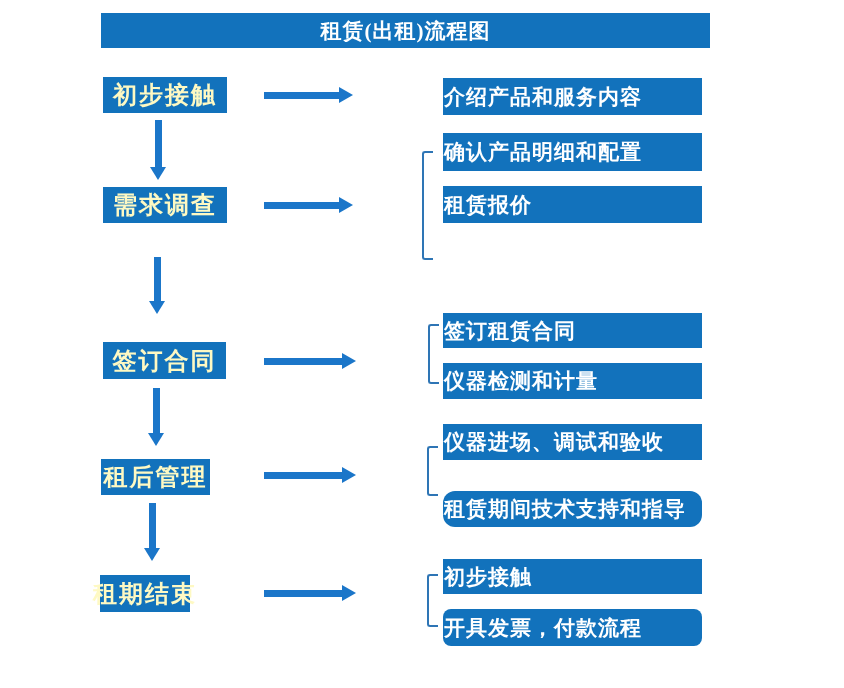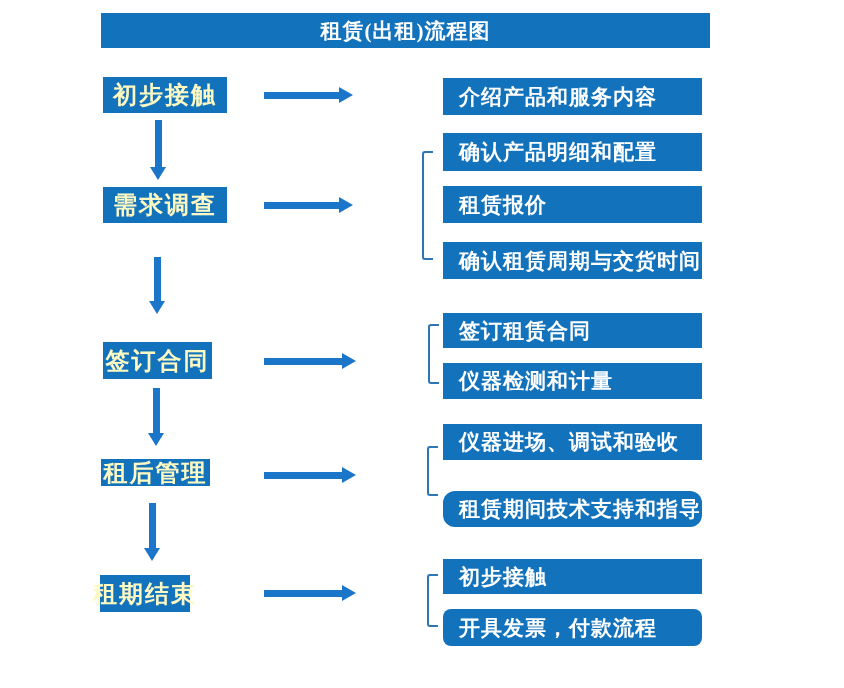--- a/index.html
+++ b/index.html
@@ -33,21 +33,21 @@
     white-space: nowrap;
   }
 
   .detail-box {
     left: 443px; width: 259px;
     background: #1272BC;
     color: #ffffff;
     font-weight: bold;
     font-size: 21px;
     display: flex; align-items: center;
-    padding-left: 16px;
+    padding-left: 1px;
     letter-spacing: 1px;
     white-space: nowrap;
   }
 
   .h-arrow { display: flex; align-items: center; height: 16px; }
   .h-arrow .shaft { flex: 1; height: 7px; background: #1B76C9; }
   .h-arrow .head {
     width: 0; height: 0;
     border-top: 8px solid transparent;
     border-bottom: 8px solid transparent;
@@ -73,22 +73,22 @@
 </style>
 </head>
 <body>
 
 <div id="canvas">
 
   <div class="abs title-bar">租赁(出租)流程图</div>
 
   <div class="abs step-box" style="left:103px; top:77px;  width:124px; height:36px;">初步接触</div>
   <div class="abs step-box" style="left:103px; top:187px; width:124px; height:36px;">需求调查</div>
-  <div class="abs step-box" style="left:103px; top:342px; width:109px; height:37px;">签订合同</div>
-  <div class="abs step-box" style="left:101px; top:459px; width:109px; height:27px;">租后管理</div>
+  <div class="abs step-box" style="left:103px; top:342px; width:123px; height:37px;">签订合同</div>
+  <div class="abs step-box" style="left:101px; top:459px; width:109px; height:36px;">租后管理</div>
   <div class="abs step-box" style="left:100px; top:575px; width:90px; height:37px;">租期结束</div>
 
   <div class="abs v-arrow" style="left:150px; top:120px; height:60px;">
     <div class="shaft"></div>
     <div class="head"></div>
   </div>
   <div class="abs v-arrow" style="left:149px; top:257px; height:57px;">
     <div class="shaft"></div>
     <div class="head"></div>
   </div>
@@ -124,21 +124,20 @@
 
   <div class="abs bracket" style="left:422px; top:151px; height:109px;"></div>
   <div class="abs bracket" style="left:428px; top:324px; height:60px;"></div>
   <div class="abs bracket" style="left:427px; top:446px; height:50px;"></div>
   <div class="abs bracket" style="left:427px; top:574px; height:53px;"></div>
 
   <div class="abs detail-box" style="top:78px;  height:37px;">介绍产品和服务内容</div>
 
   <div class="abs detail-box" style="top:133px; height:38px;">确认产品明细和配置</div>
   <div class="abs detail-box" style="top:186px; height:37px;">租赁报价</div>
-  <div class="abs detail-box" style="top:242px; height:37px;">确认租赁周期与交货时间</div>
 
   <div class="abs detail-box" style="top:313px; height:35px;">签订租赁合同</div>
   <div class="abs detail-box" style="top:363px; height:36px;">仪器检测和计量</div>
 
   <div class="abs detail-box" style="top:424px; height:36px;">仪器进场、调试和验收</div>
   <div class="abs detail-box" style="top:491px; height:36px;border-radius:12px;">租赁期间技术支持和指导</div>
 
   <div class="abs detail-box" style="top:559px; height:35px;">初步接触</div>
   <div class="abs detail-box" style="top:609px; height:37px;border-radius:8px;">开具发票，付款流程</div>
 

